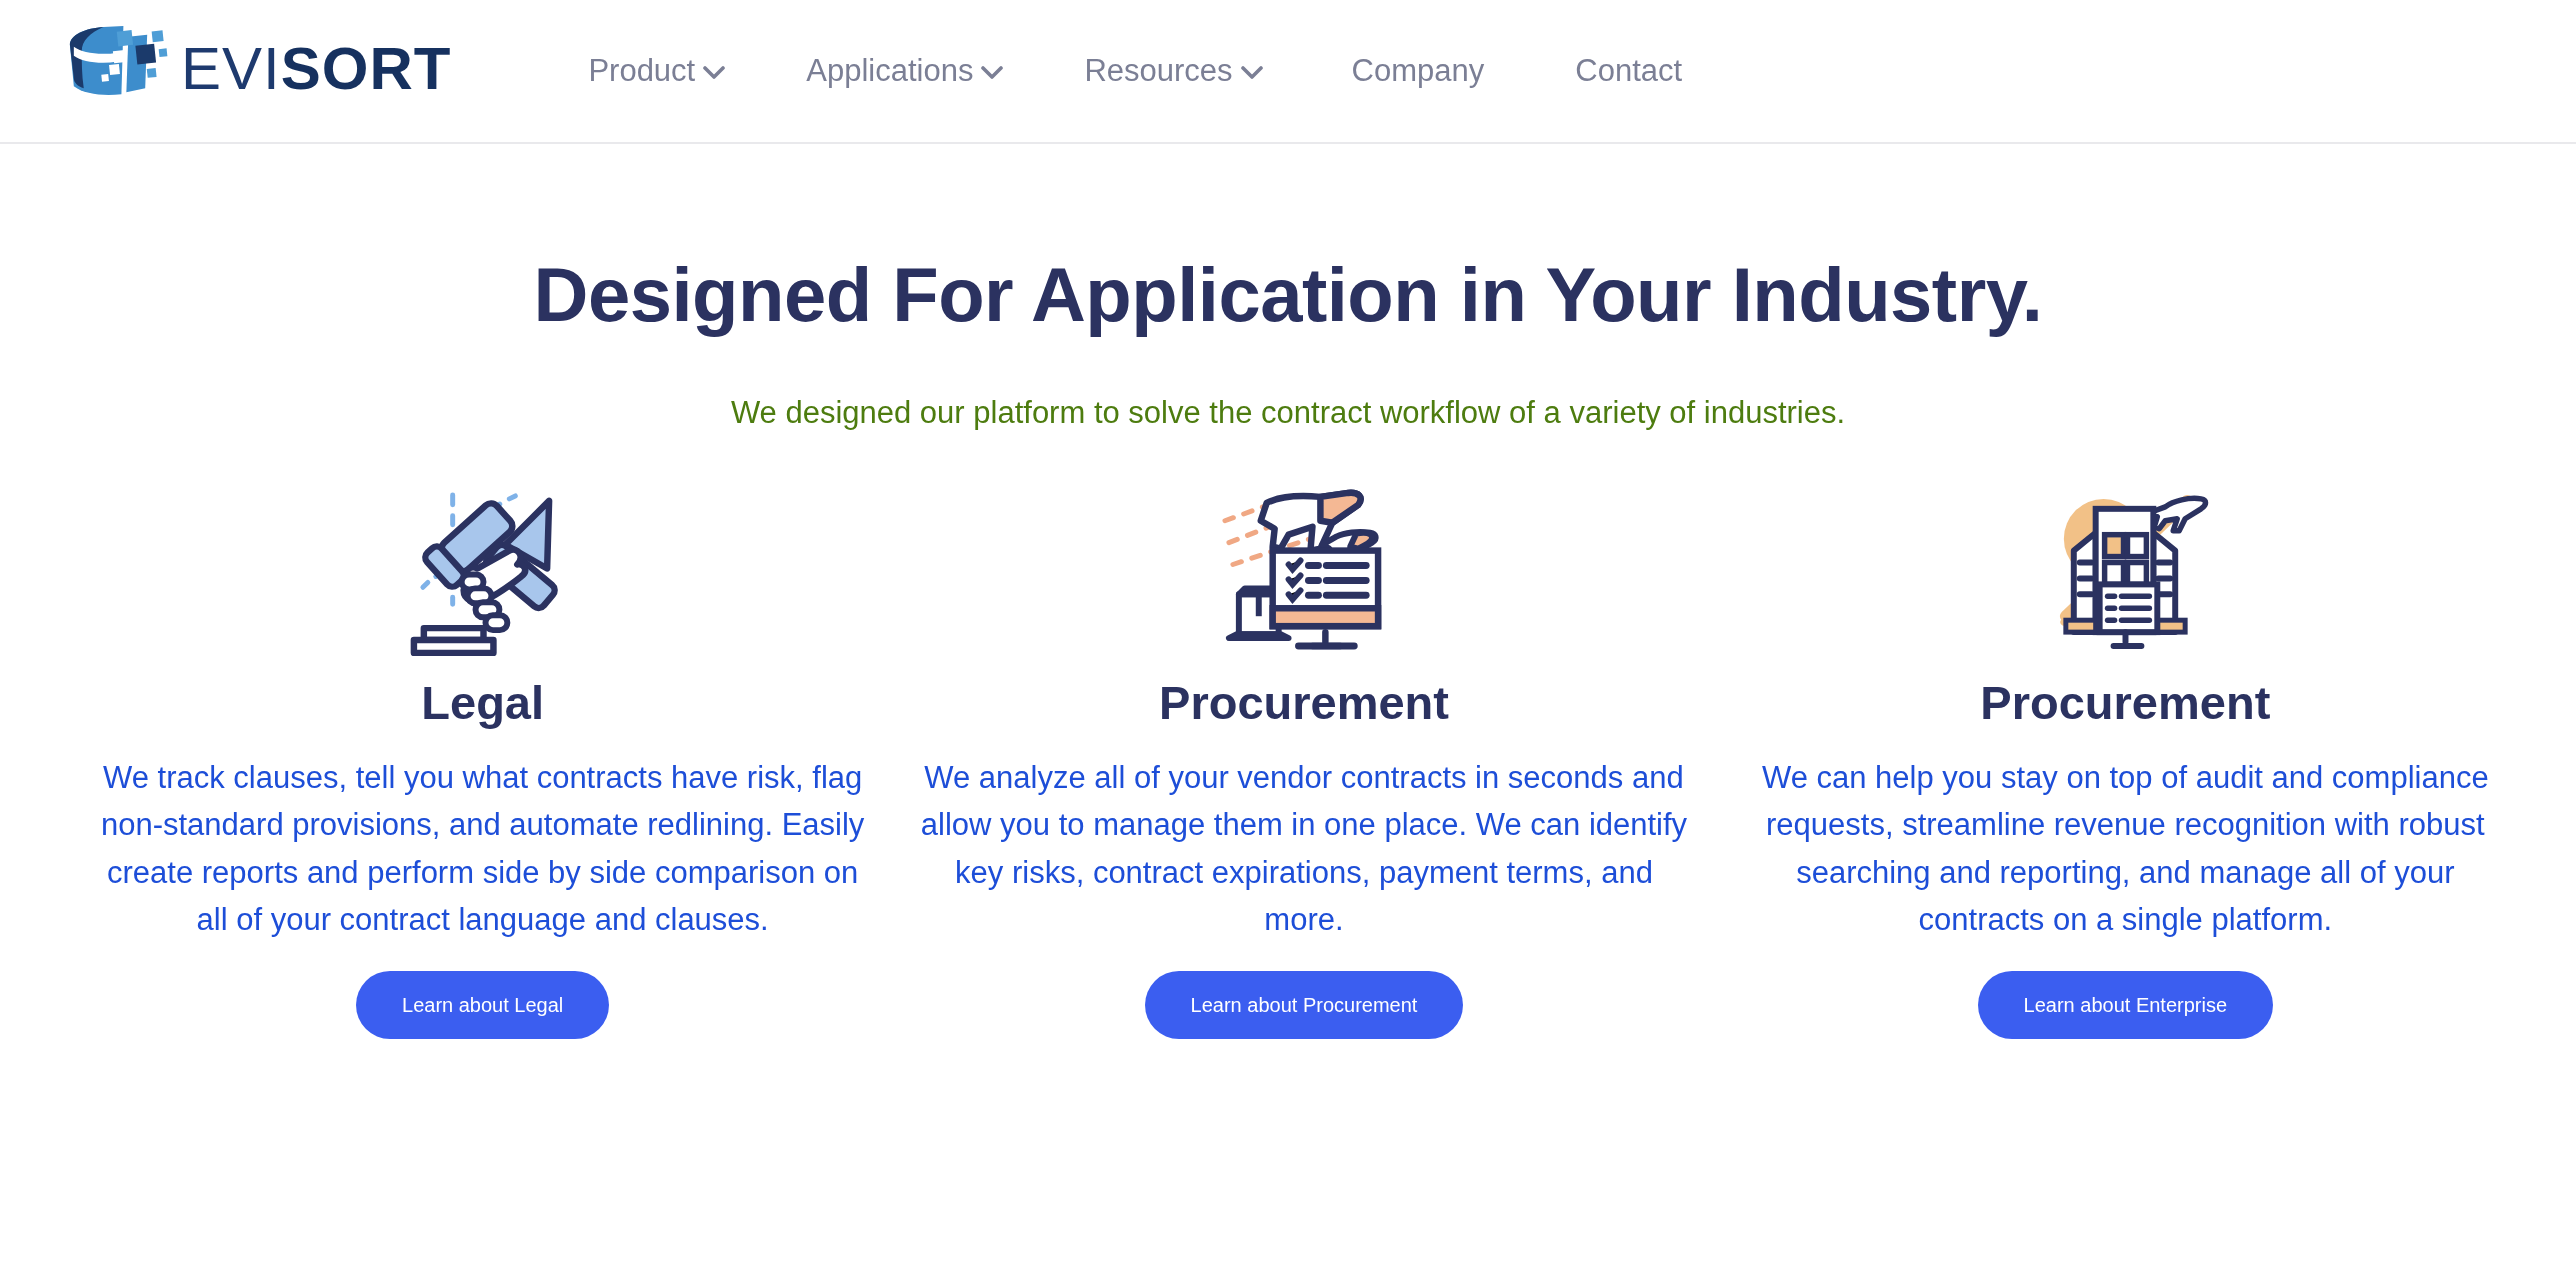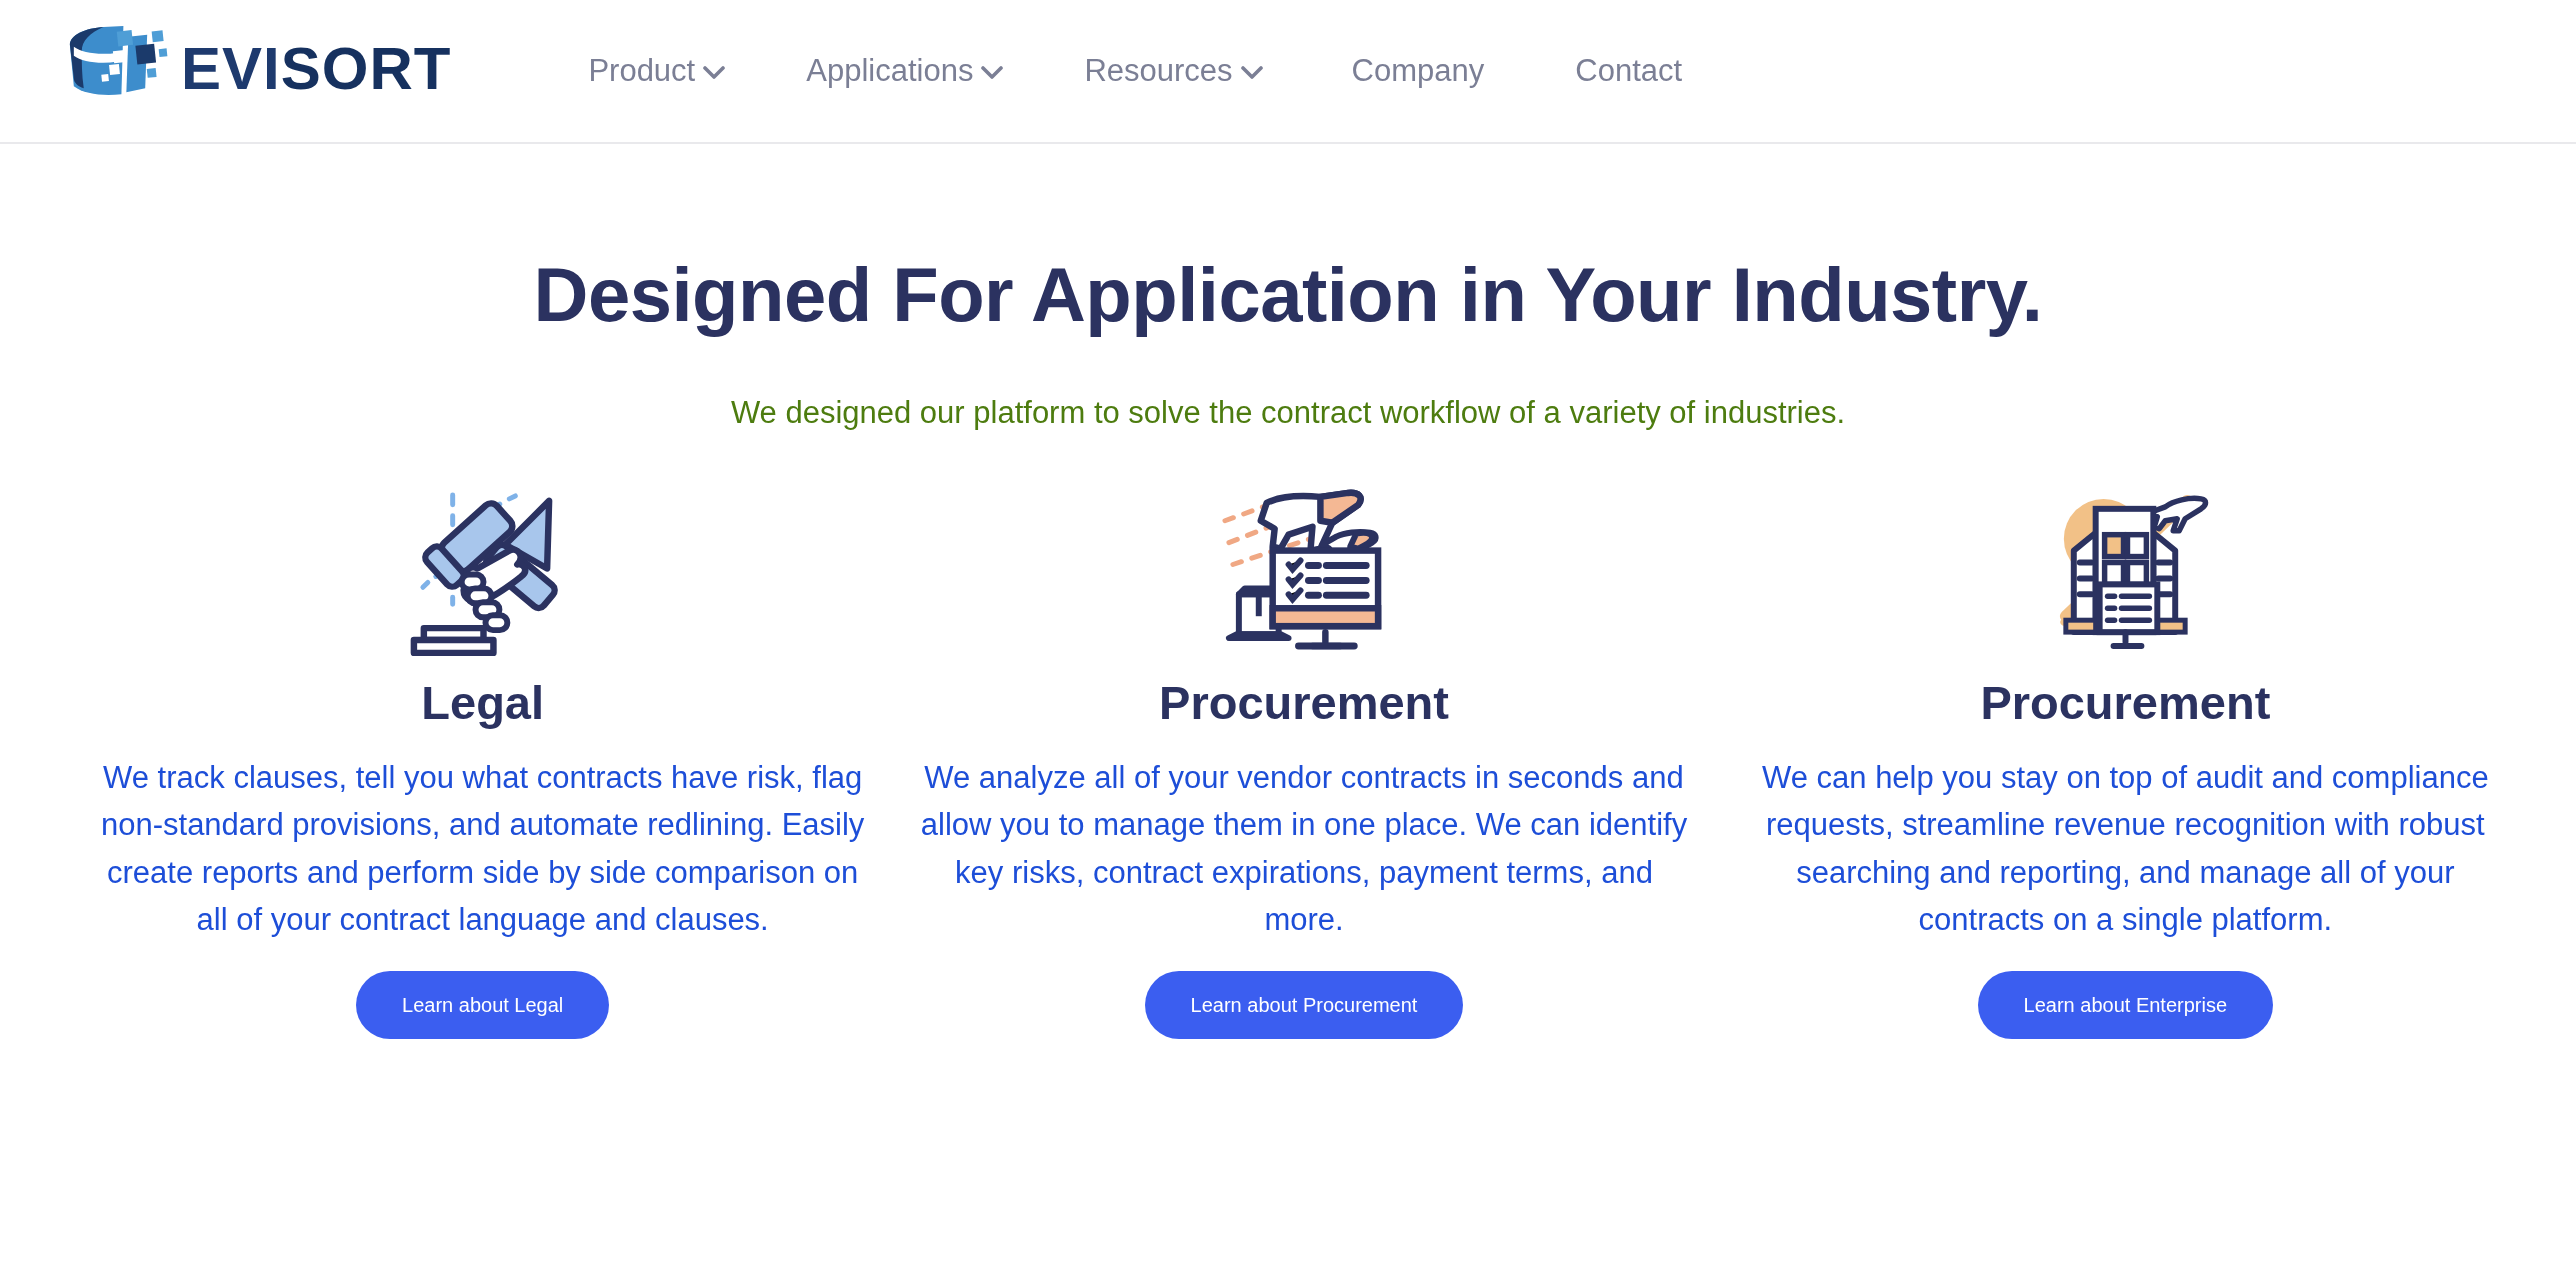--- a/index.html
+++ b/index.html
@@ -27,21 +27,21 @@
     flex: 0 0 auto;
   }
   .logo-mark { width: 119px; height: 109px; display: block; }
   .logo-text {
     font-size: 60px;
     letter-spacing: 1px;
     line-height: 1;
     white-space: nowrap;
     padding-bottom: 4px;
   }
-  .logo-text .lt-light { color: #1e3a6e; font-weight: 700; margin-top: 32px; }
+  .logo-text .lt-light { color: #1e3a6e; font-weight: 400; margin-top: 32px; }
   .logo-text .lt-bold  { color: #16315f; font-weight: 700; }
 
   .nav {
     display: flex;
     align-items: center;
     gap: 0;
     margin-left: 137px;
     flex: 1 1 auto;
   }
   .nav-item {
@@ -93,21 +93,21 @@
     margin-top: 58px;
     font-size: 31px;
     color: #4d7c0f;
     font-weight: 400;
   }
 
   
   .cards {
     display: flex;
     align-items: flex-start;
-    justify-content: flex-end;
+    justify-content: space-between;
     padding: 0 40px;
     margin-top: 44px;
     margin-left: 32px;
   }
   .card {
     width: 858px;
     text-align: center;
     display: flex;
     flex-direction: column;
     align-items: center;

